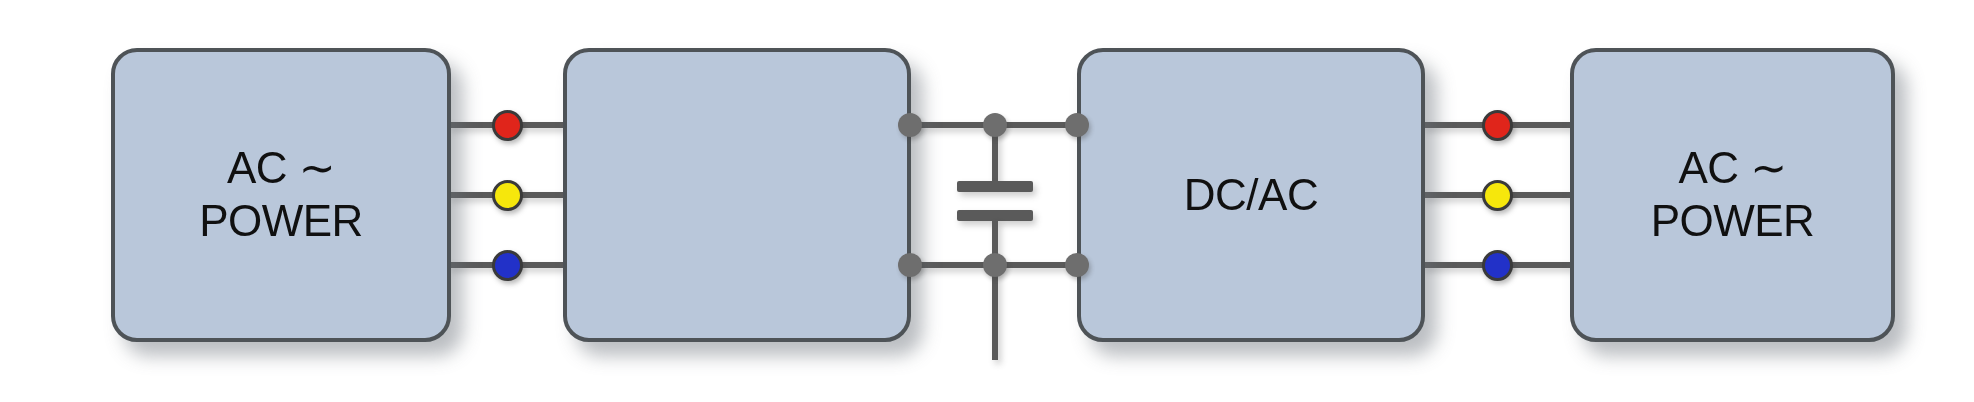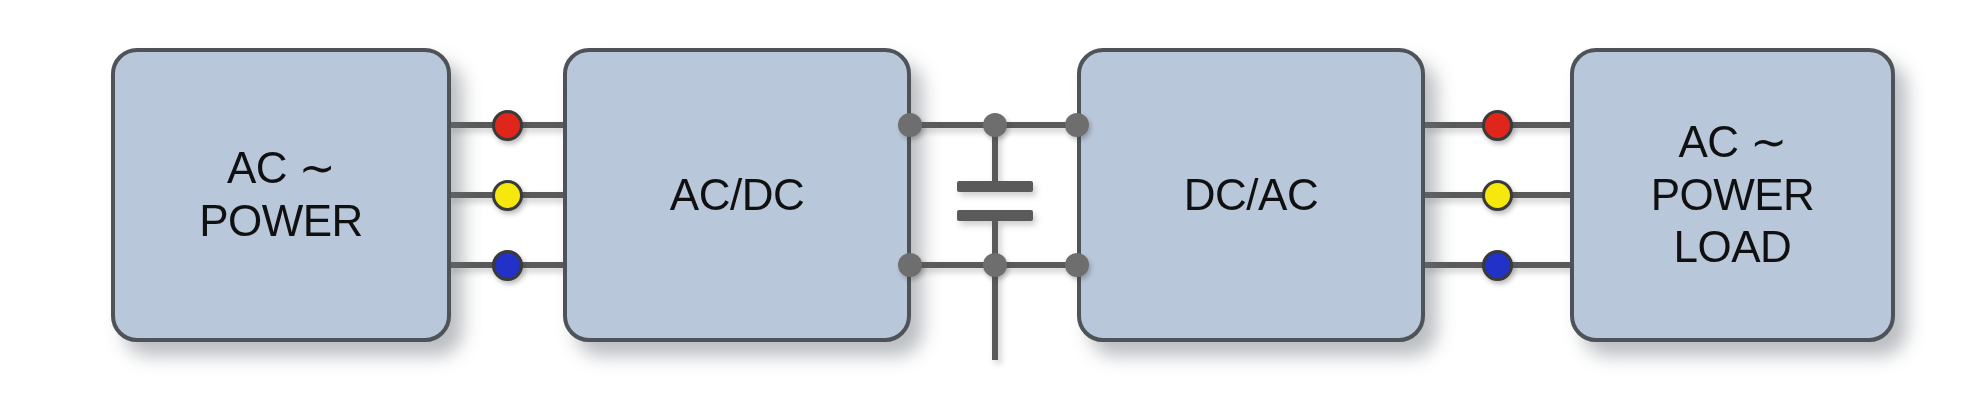--- a/index.html
+++ b/index.html
@@ -92,31 +92,29 @@
   <div class="plate" style="left: 957px; top: 181px; background-color: rgb(90, 90, 90);"></div>
   <div class="plate" style="left: 957px; top: 210px; background-color: rgb(90, 90, 90);"></div>
   <div class="vwire" style="left: 992px; top: 220px; height: 140px; background-color: rgb(90, 90, 90);"></div>
 
   <div class="block" style="left: 111px; width: 340px; background-color: rgb(185, 199, 218); border-color: rgb(78, 83, 87);">
     <div class="block-label">AC ∼</div>
     <div class="block-label">POWER</div>
   </div>
 
   <div class="block" style="left: 563px; width: 348px; background-color: rgb(185, 199, 218); border-color: rgb(78, 83, 87);">
-    <div class="block-label">AC/DC</div>
   </div>
 
   <div class="block" style="left: 1077px; width: 348px; background-color: rgb(185, 199, 218); border-color: rgb(78, 83, 87);">
     <div class="block-label">DC/AC</div>
   </div>
 
   <div class="block" style="left: 1570px; width: 325px; background-color: rgb(185, 199, 218); border-color: rgb(78, 83, 87);">
     <div class="block-label">AC ∼</div>
     <div class="block-label">POWER</div>
-    <div class="block-label">LOAD</div>
   </div>
 
   <div class="jdot" style="left: 898px; top: 113px; background-color: rgb(110, 110, 110);"></div>
   <div class="jdot" style="left: 983px; top: 113px; background-color: rgb(110, 110, 110);"></div>
   <div class="jdot" style="left: 1065px; top: 113px; background-color: rgb(110, 110, 110);"></div>
   <div class="jdot" style="left: 898px; top: 253px; background-color: rgb(110, 110, 110);"></div>
   <div class="jdot" style="left: 983px; top: 253px; background-color: rgb(110, 110, 110);"></div>
   <div class="jdot" style="left: 1065px; top: 253px; background-color: rgb(110, 110, 110);"></div>
 
   <div class="pdot" style="left: 492px; top: 110px; background-color: rgb(224, 37, 27); border-color: rgb(58, 58, 58);"></div>

